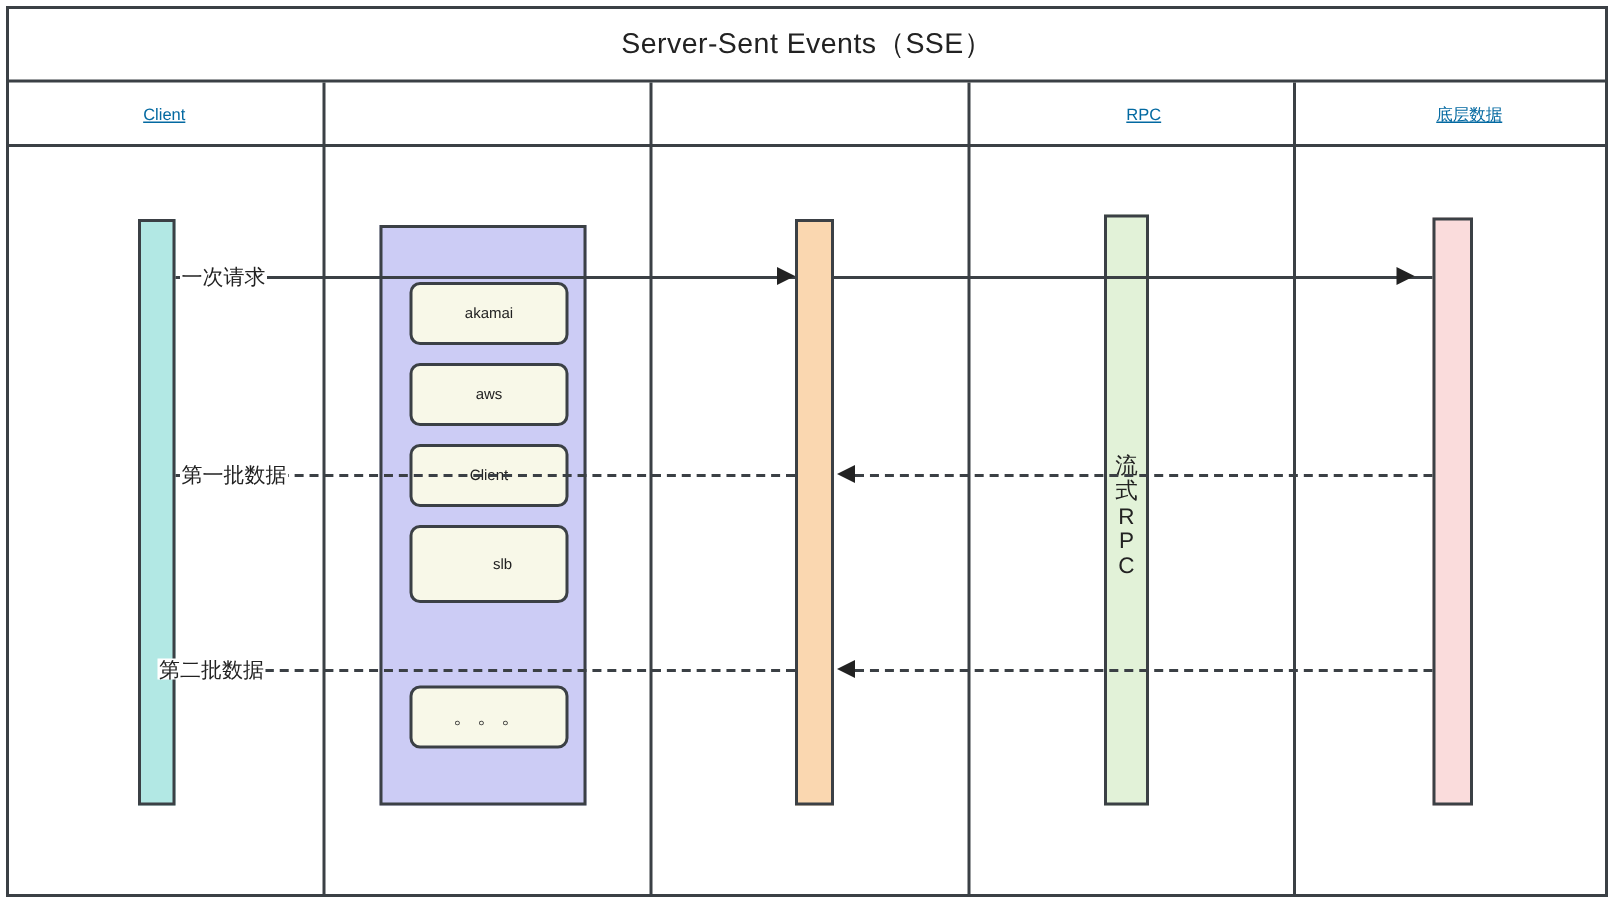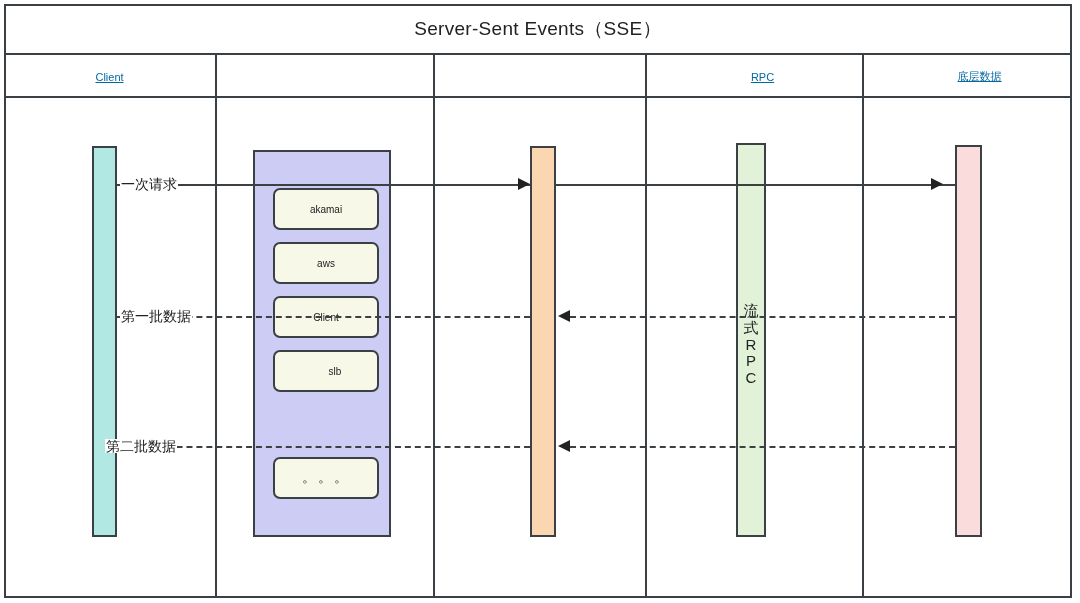--- a/index.html
+++ b/index.html
@@ -198,21 +198,21 @@
     <span>R</span>
     <span>P</span>
     <span>C</span>
   </div>
 
   <div class="net-box" style="left:253px;top:150px;width:138px;height:387px;"></div>
 
   <div class="net-item" style="left:273px;top:188px;width:106px;height:42px;">akamai</div>
   <div class="net-item" style="left:273px;top:242px;width:106px;height:42px;">aws</div>
   <div class="net-item" style="left:273px;top:296px;width:106px;height:42px;">Client</div>
-  <div class="net-item" style="left:273px;top:350px;width:106px;height:42px;padding-left:18px;">slb</div>
+  <div class="net-item" style="left:273px;top:350px;width:106px;height:52px;padding-left:18px;">slb</div>
   <div class="net-item dots" style="left:273px;top:457px;width:106px;height:42px;">。。。</div>
 
   <div class="line-solid" style="left:117px;top:184px;width:413px;"></div>
   <div class="arrow-right" style="left:518px;top:178px;"></div>
   <div class="line-solid" style="left:556px;top:184px;width:399px;"></div>
   <div class="arrow-right" style="left:931px;top:178px;"></div>
   <div class="msg-label" style="left:120px;top:177px;">一次请求</div>
 
   <div class="line-dashed" style="left:117px;top:316px;width:413px;"></div>
   <div class="line-dashed" style="left:570px;top:316px;width:385px;"></div>

